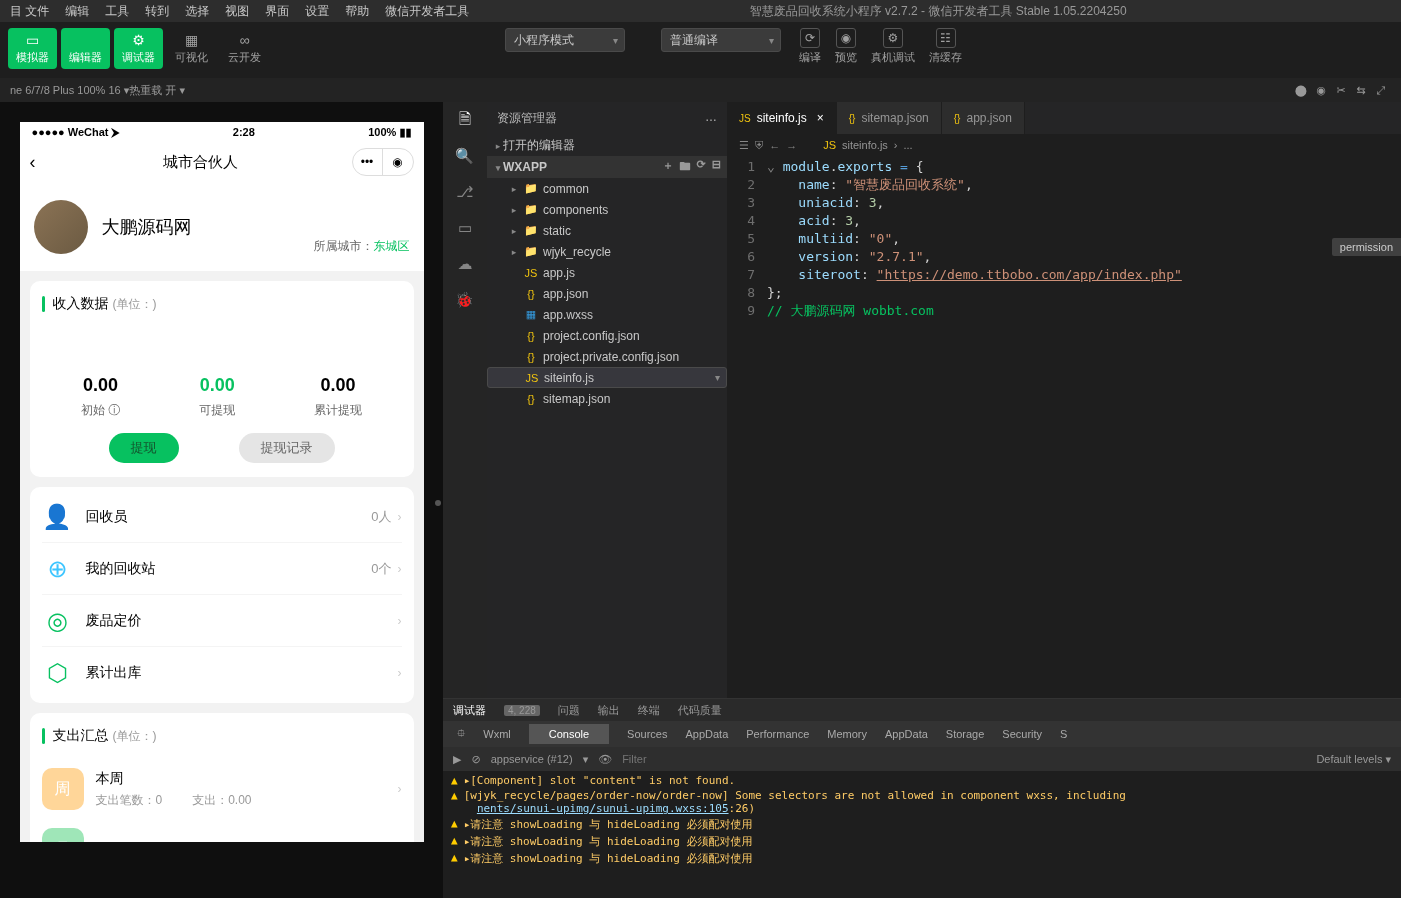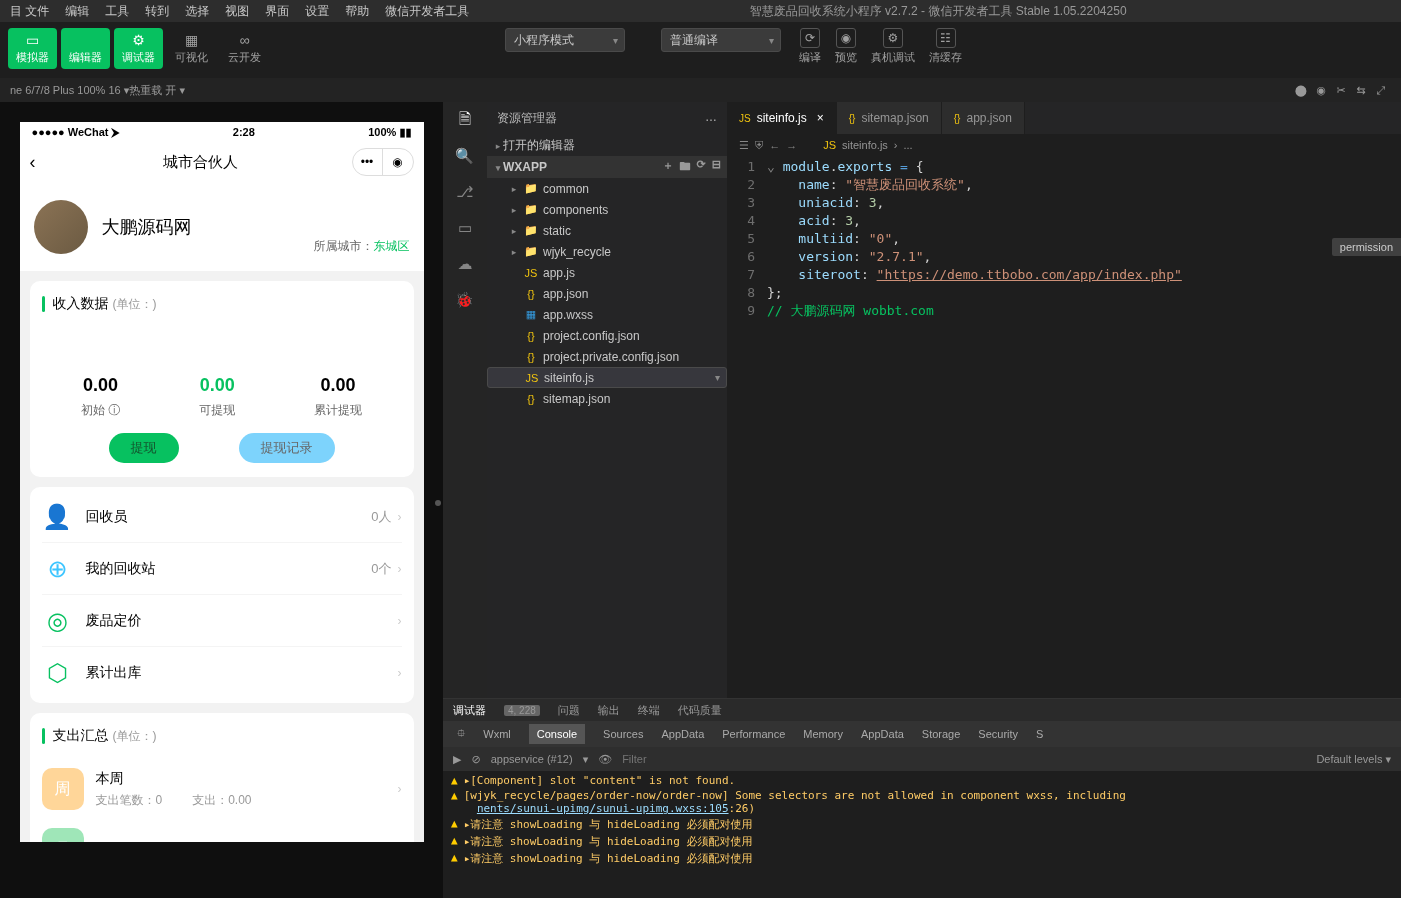--- a/index.html
+++ b/index.html
@@ -53,21 +53,21 @@
 .sec-h { display: flex; align-items: center; font-size: 14px; font-weight: 500; margin-bottom: 14px; }
 .sec-h::before { content: ""; width: 3px; height: 16px; background: #07c160; border-radius: 2px; margin-right: 8px; }
 .sec-h .unit { font-weight: 400; color: #999; font-size: 12px; margin-left: 4px; }
 .stats { display: flex; justify-content: space-around; text-align: center; }
 .stat-v { font-size: 18px; font-weight: 700; margin-top: 48px; }
 .stat-v.g { color: #07c160; }
 .stat-l { font-size: 12px; color: #666; margin-top: 6px; }
 .btns { display: flex; justify-content: center; gap: 60px; margin-top: 14px; }
 .pill { padding: 6px 22px; border-radius: 18px; font-size: 13px; cursor: pointer; }
 .pill.g { background: #07c160; color: #14532d; }
-.pill.w { background: #7dd3fc; color: #666; }
+.pill.w { background: #e5e5e5; color: #666; }
 
 .entry { display: flex; align-items: center; height: 52px; border-bottom: 1px solid #f4f4f4; }
 .entry:last-child { border-bottom: none; }
 .entry .eic { width: 32px; height: 32px; margin-right: 12px; display: flex; align-items: center; justify-content: center; }
 .entry .etxt { flex: 1; font-size: 14px; }
 .entry .eval { font-size: 13px; color: #999; }
 .entry .chev { margin-left: 6px; color: #ccc; }
 
 .pay-row { display: flex; align-items: center; height: 60px; }
 .pay-badge { width: 42px; height: 42px; border-radius: 10px; display: flex; align-items: center; justify-content: center; color: #fff; font-size: 16px; margin-right: 12px; }
@@ -112,21 +112,21 @@
 .nm { color: #b5cea8; }
 .url { color: #ce9178; text-decoration: underline; }
 .cm { color: #07c160; }
 
 
 .dbg { height: 200px; background: #1e1e1e; border-top: 1px solid #333; display: flex; flex-direction: column; font-size: 11px; }
 .dbg-tabs1 { height: 22px; display: flex; align-items: center; gap: 18px; padding: 0 10px; background: #2a2a2a; color: #999; }
 .dbg-tabs1 .act { color: #fff; }
 .dbg-tabs1 .badge { background: #666; padding: 0 4px; border-radius: 2px; font-size: 10px; }
 .dbg-tabs2 { height: 26px; display: flex; align-items: center; gap: 18px; padding: 0 14px; background: #333; color: #aaa; }
-.dbg-tabs2 .act { color: #fff; background: #555; padding: 4px 8px; }
+.dbg-tabs2 .act { color: #fff; background: #555; padding: 4px 20px; }
 .dbg-ctrl { height: 24px; display: flex; align-items: center; gap: 10px; padding: 0 10px; background: #2e2e2e; color: #999; }
 .dbg-ctrl input { flex: 1; background: transparent; border: none; color: #ccc; font-size: 11px; outline: none; }
 .dbg-msgs { flex: 1; overflow: hidden; font-family: Consolas, Menlo, monospace; padding: 2px 6px; }
 .msg { display: flex; gap: 6px; padding: 1px 2px; color: #ccc; }
 .msg .wic { color: #ffcc00; }
 .msg .ylw { color: #ffcc66; }
 .msg .lnk { color: #9cdcfe; text-decoration: underline; }
 </style>
 </head>
 <body>

